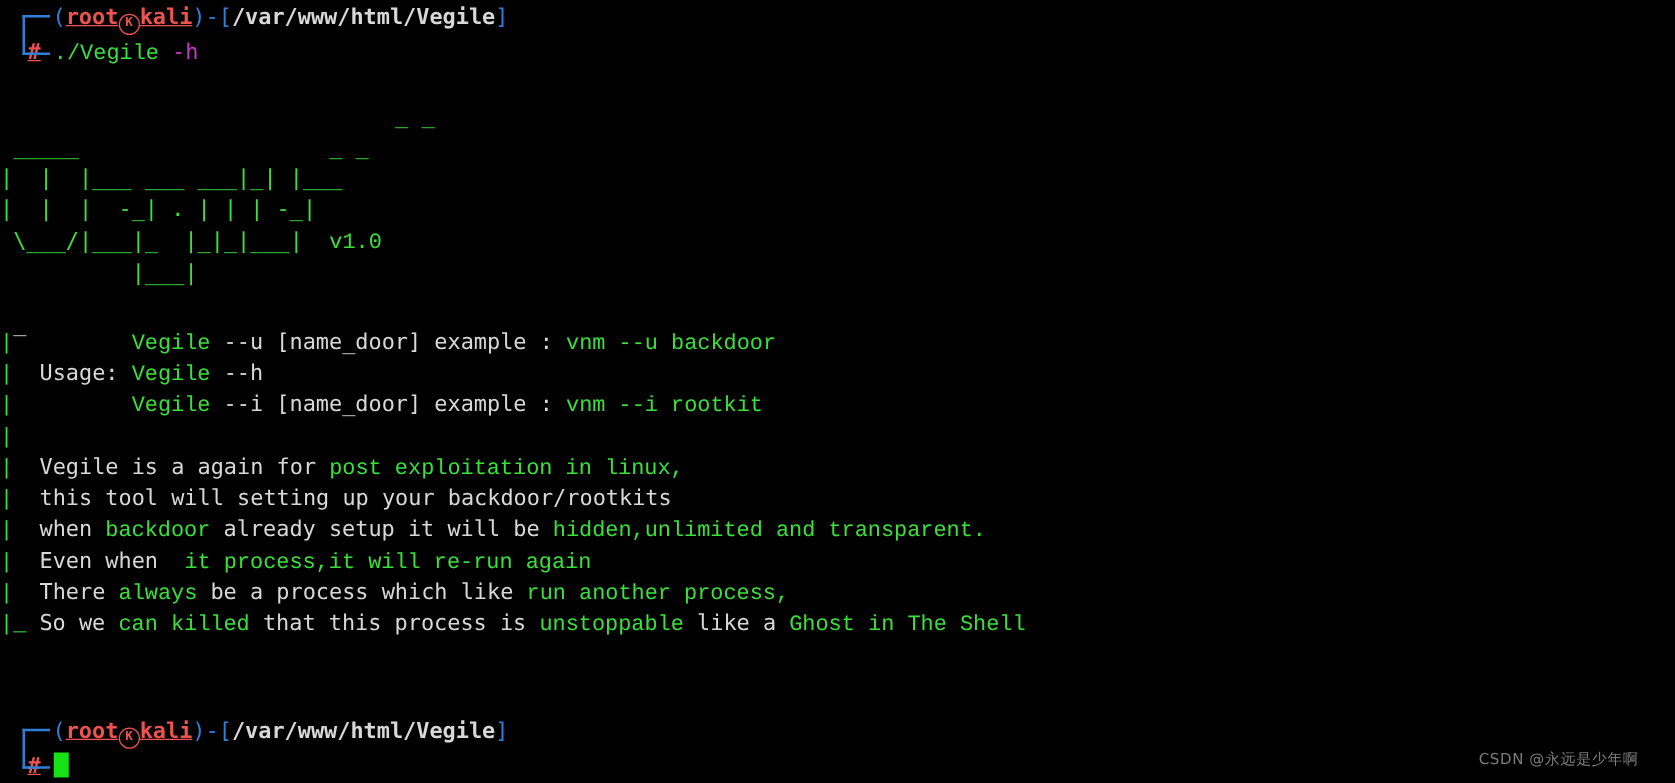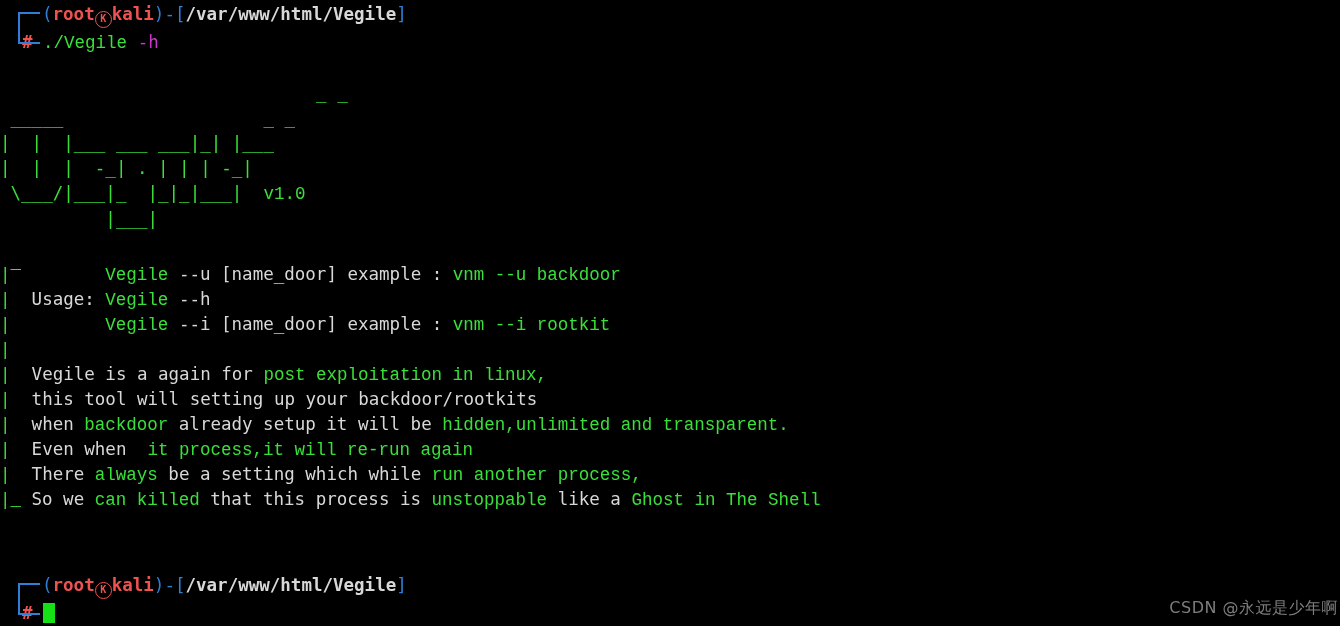--- a/index.html
+++ b/index.html
@@ -28,21 +28,21 @@
   }
   .line {
     white-space: pre;
     height: 25px;
   }
   .spacer { height: 25px; }
 
   
   .green  { color: #3ae03a; font-family: Liberation Mono, monospace; }
   .white  { color: #d8d8d8; }
-  .red    { color: #ef5350; }
+  .red    { color: #ef5350; text-decoration: underline; }
   .blue   { color: #2f7fd8; }
   .magenta{ color: #c838c8; }
 
   
   .promptwrap {
     position: relative;
     padding-left: 0;
   }
   .elbow {
     position: absolute;
@@ -84,25 +84,25 @@
   .banner {
     white-space: pre;
     color: #3ae03a;
     font-size: 17.5px;
     line-height: 25px;
     letter-spacing: 0px;
   }
 
   .watermark {
     position: absolute;
-    right: 2px;
+    right: 29px;
     bottom: 6px;
     color: #7d7d7d;
     font-family: "DejaVu Sans", "Liberation Sans", sans-serif;
-    font-size: 16px;
+    font-size: 12px;
     letter-spacing: 0.5px;
   }
 
   .body-block { padding-left: 0px; }
 </style>
 </head>
 <body>
 
 <div class="term">
 
@@ -135,21 +135,21 @@
     <div class="line"><span class="green">|</span></div>
 
     <div class="line"><span class="green">|</span><span class="white">  </span><span class="white">Vegile is a again for </span><span class="green">post exploitation in linux,</span></div>
 
     <div class="line"><span class="green">|</span><span class="white">  </span><span class="white">this tool will setting up your backdoor/rootkits</span></div>
 
     <div class="line"><span class="green">|</span><span class="white">  </span><span class="white">when </span><span class="green">backdoor</span><span class="white"> already setup it will be </span><span class="green">hidden,unlimited and transparent.</span></div>
 
     <div class="line"><span class="green">|</span><span class="white">  </span><span class="white">Even when  </span><span class="green">it process,it will re-run again</span></div>
 
-    <div class="line"><span class="green">|</span><span class="white">  </span><span class="white">There </span><span class="green">always</span><span class="white"> be a setting which while </span><span class="green">run another process,</span></div>
+    <div class="line"><span class="green">|</span><span class="white">  </span><span class="white">There </span><span class="green">always</span><span class="white"> be a process which like </span><span class="green">run another process,</span></div>
 
     <div class="line"><span class="green">|_ </span><span class="white">So we </span><span class="green">can killed</span><span class="white"> that this process is </span><span class="green">unstoppable</span><span class="white"> like a </span><span class="green">Ghost in The Shell</span></div>
   </div>
 
   <div class="promptwrap" style="margin-top:59px; height:56px;">
     <div class="elbow"></div>
     <div class="ptext1"><span class="blue">(</span><span class="red" style="font-weight:bold">root</span><span class="kali-logo">K</span><span class="red" style="font-weight:bold">kali</span><span class="blue">)</span><span class="blue">-</span><span class="blue">[</span><span class="white" style="font-weight:bold">/var/www/html/Vegile</span><span class="blue">]</span></div>
     <div class="ptext2"><span class="red" style="font-weight:bold">#</span><span> </span><span class="cursor"></span></div>
   </div>
 

